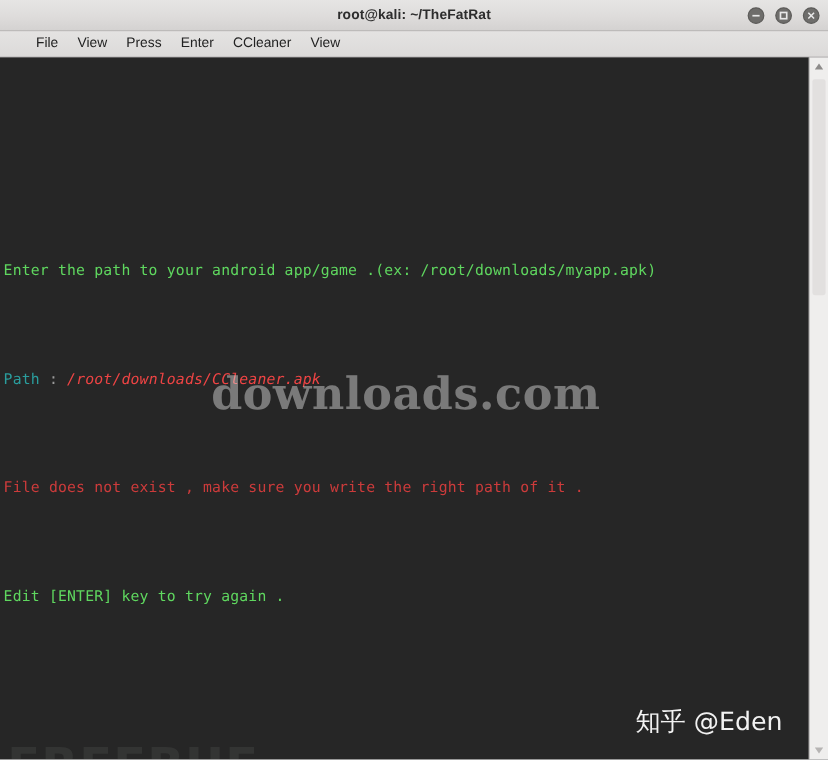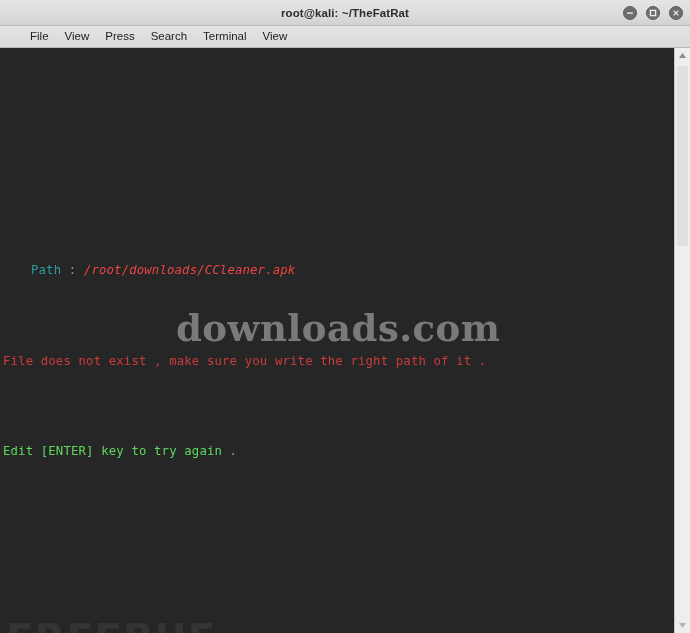--- a/index.html
+++ b/index.html
@@ -96,21 +96,21 @@
     letter-spacing: 0.15px;
     color: #cfcfcf;
     white-space: pre;
     padding-left: 3px;
   }
   .ln { height: 15.1px; }
   .blank { height: 15.1px; }
 
   .c-green   { color: #5fd75f; }
   .c-red     { color: #cc3b3b; text-align: center; }
-  .c-teal    { color: #2a9d9d; margin-left: 28px; }
+  .c-teal    { color: #2a9d9d; }
   .c-white   { color: #ef4444; font-style: italic; }
   .c-gray    { color: #9a9a9a; }
 
   
   .scrollbar {
     flex: 0 0 15px;
     background: #efeeed;
     border-left: 1px solid #c6c4c3;
     position: relative;
   }
@@ -188,38 +188,40 @@
           <path d="M1.6 1.6 L6.4 6.4 M6.4 1.6 L1.6 6.4" stroke="#e8e8e8" stroke-width="1.3" fill="none"></path>
         </svg>
       </span>
     </div>
   </div>
 
   <div class="menubar">
     <div class="menu-item">File</div>
     <div class="menu-item">View</div>
     <div class="menu-item">Press</div>
-    <div class="menu-item">Search</div>
-    <div class="menu-item">Terminal</div>
+    <div class="menu-item">Enter</div>
+    <div class="menu-item">CCleaner</div>
     <div class="menu-item">View</div>
   </div>
 
   <div class="term-wrap">
 
     <div class="term">
 
       <div class="wm-freebuf">FREEBUF</div>
       <div class="wm-gb">downloads.com</div>
+      <div class="wm-zhihu">知乎 @Eden</div>
 
       <div class="term-inner">
 
         <div class="blank"></div>
         <div class="blank"></div>
 
         
+        <div class="ln"><span class="c-green">Enter the path to your android app/game .(ex: /root/downloads/myapp.apk)</span></div>
         <div class="blank"></div>
         <div class="ln"><span class="c-teal">Path</span><span class="c-gray"> : </span><span class="c-white">/root/downloads/CCleaner.apk</span></div>
         <div class="blank"></div>
         <div class="ln"><span class="c-red">File does not exist , make sure you write the right path of it .</span></div>
         <div class="blank"></div>
         <div class="ln"><span class="c-green">Edit [ENTER] key to try again .</span></div>
 
         <div class="blank"></div>
         <div class="blank"></div>
 

